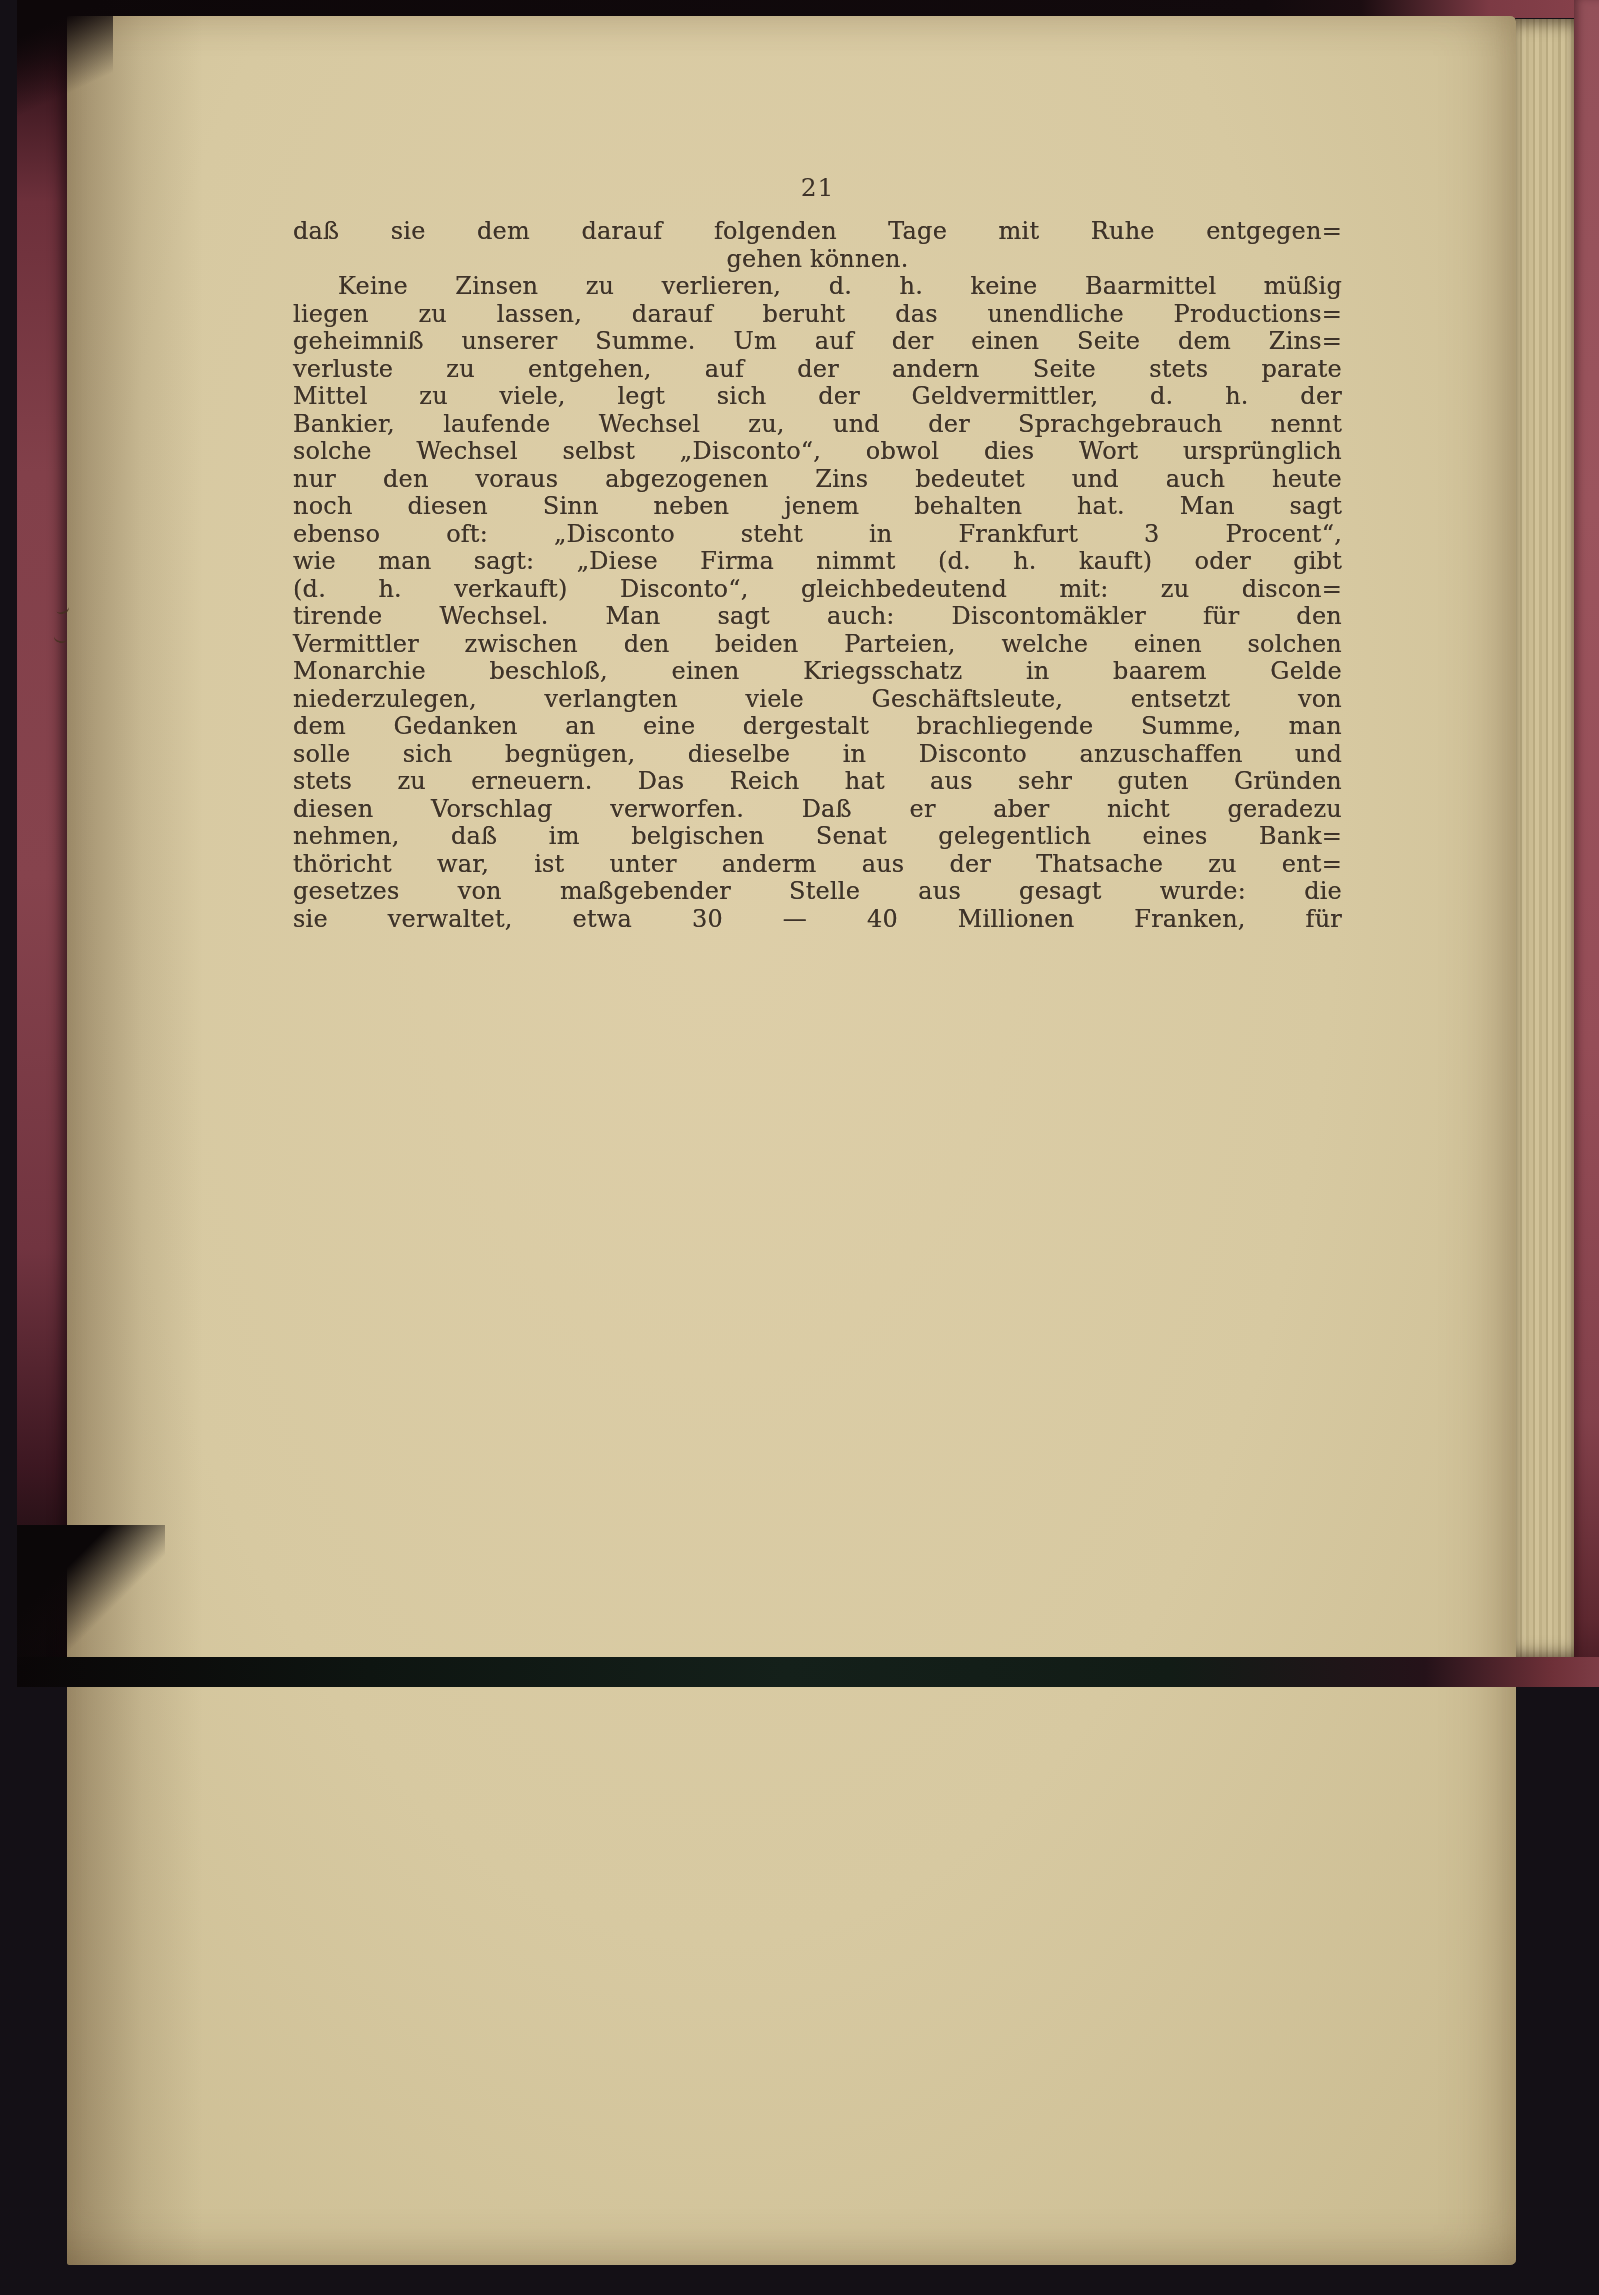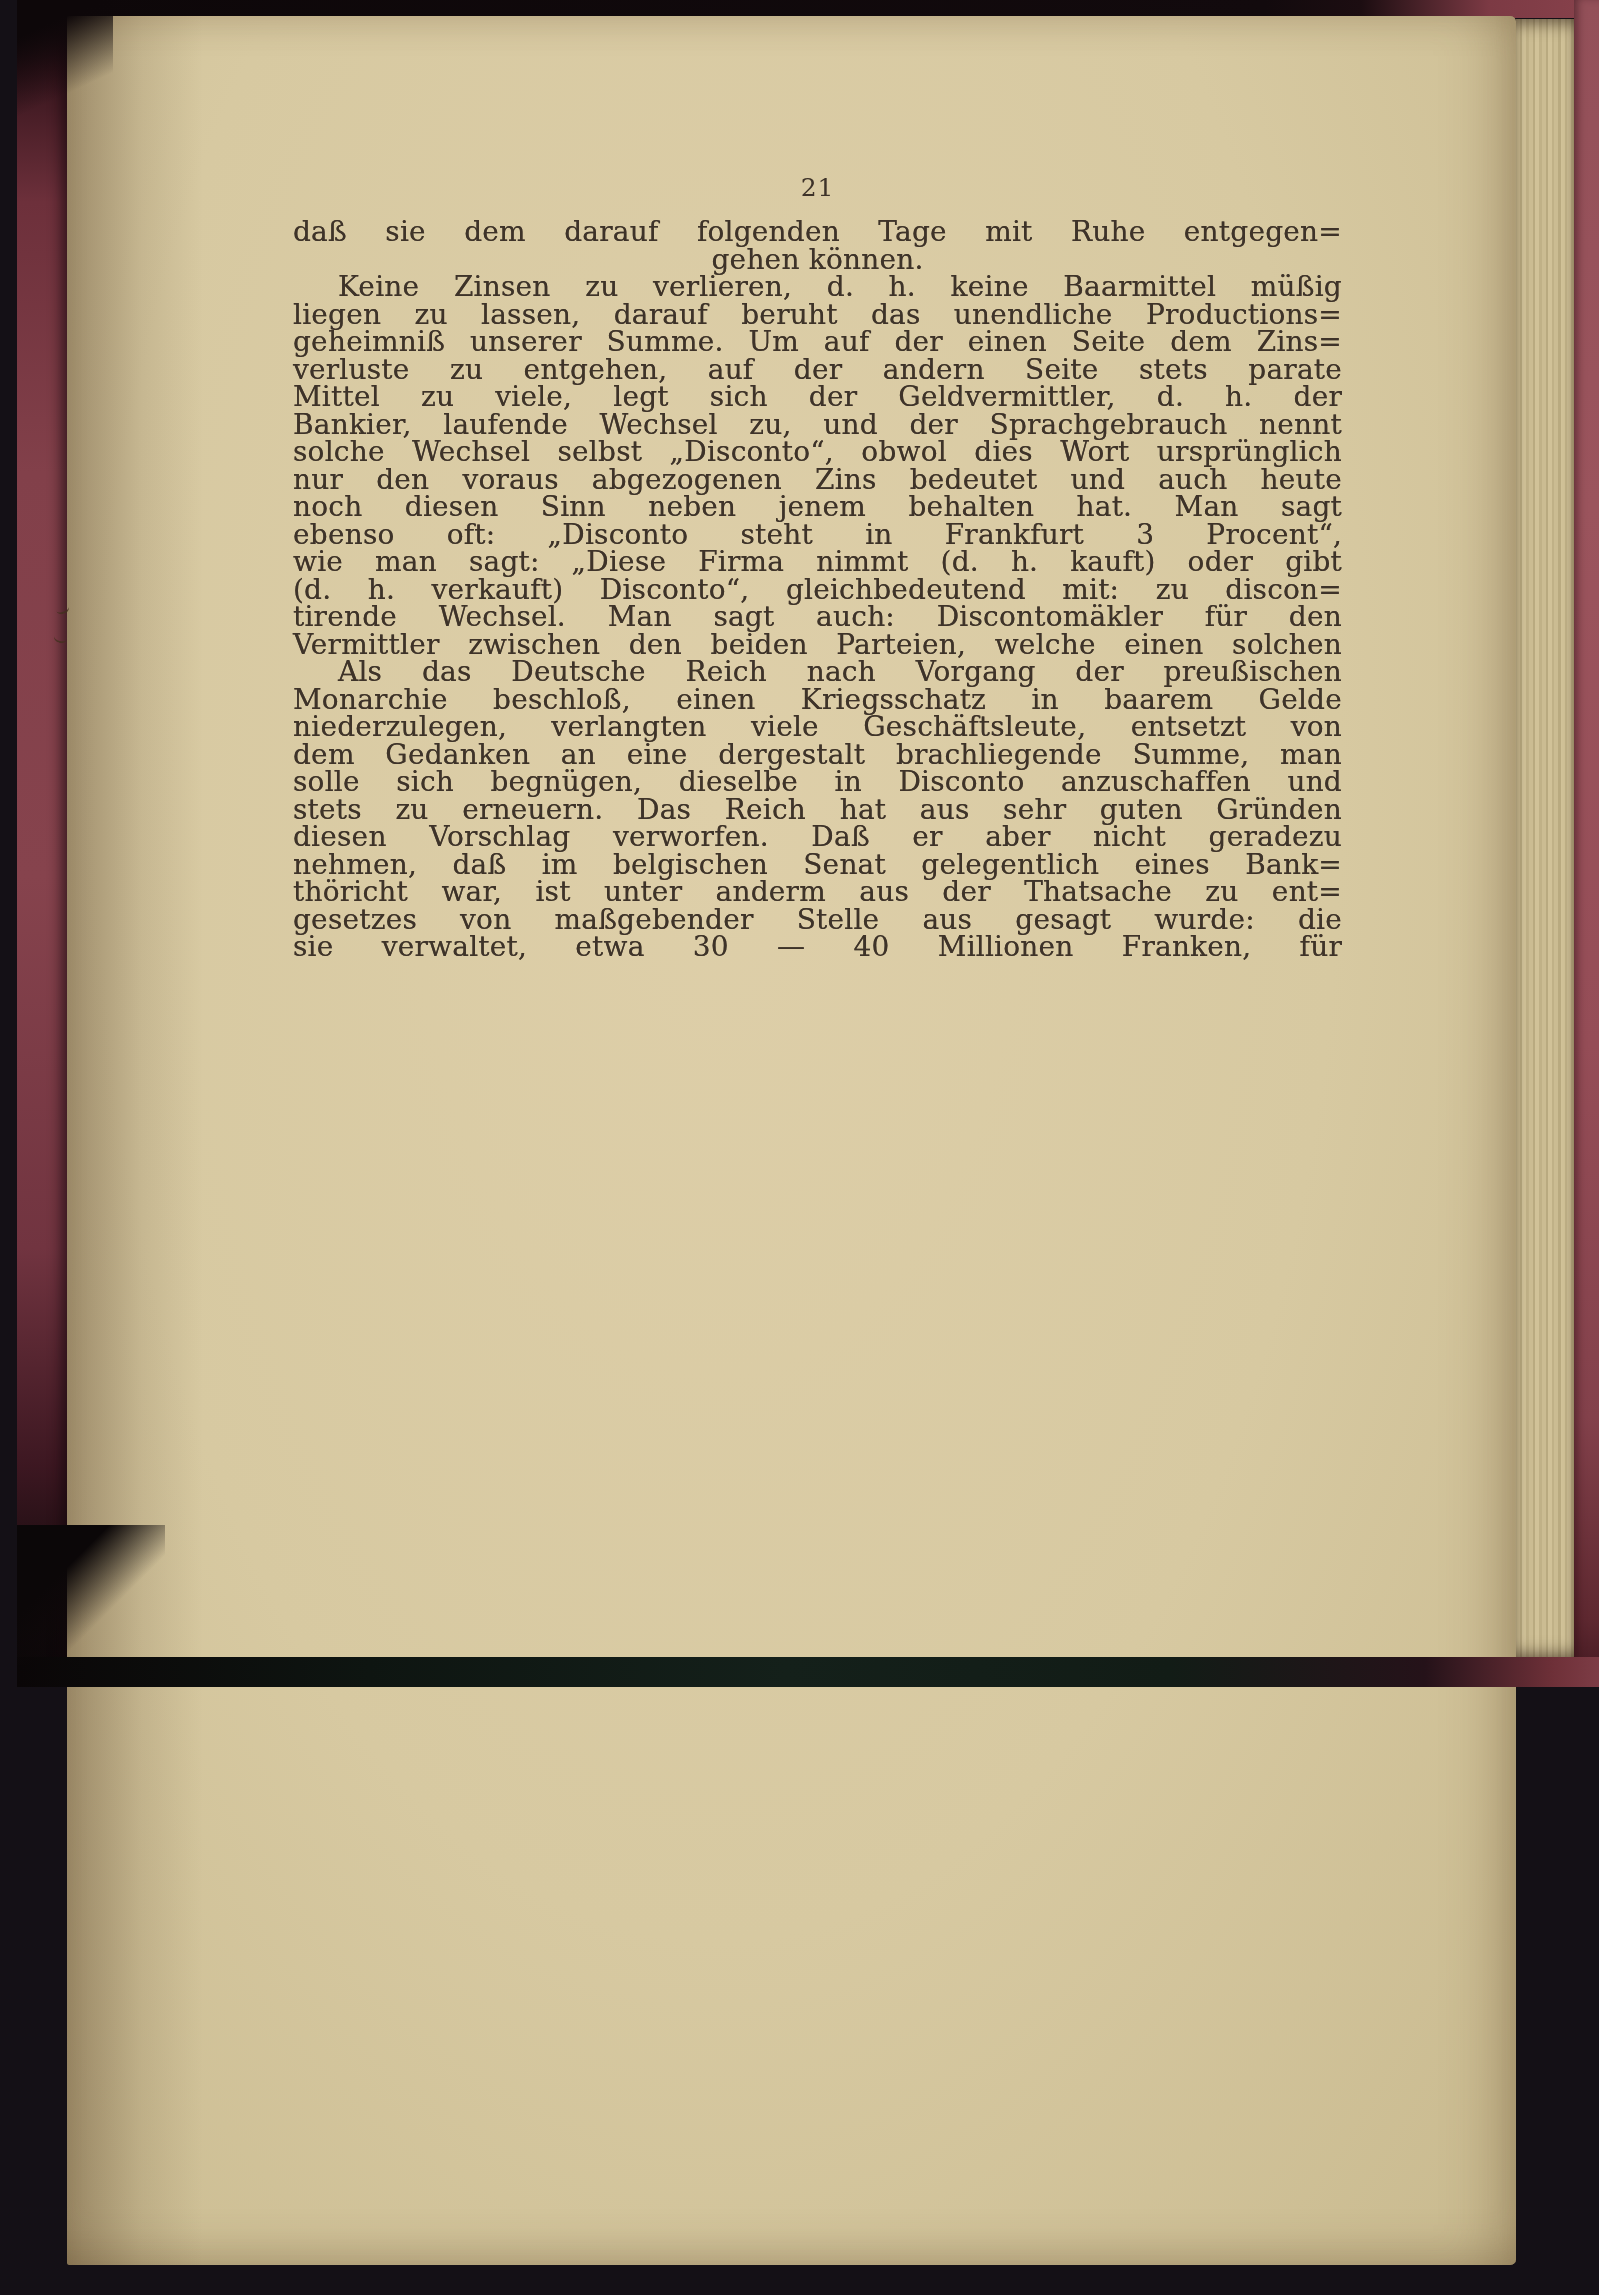--- a/index.html
+++ b/index.html
@@ -91,21 +91,21 @@
   .page-number {
     position: absolute; top: 157px; left: 226px; width: 1049px;
     text-align: center;
     font-size: 25px;
     letter-spacing: 0.8px;
     color: var(--ink, #3e3329);
   }
   .text-block {
     position: absolute; top: 202px; left: 226px; width: 1049px;
     color: var(--ink, #3e3329);
-    font-size: 28px;
+    font-size: 24px;
     letter-spacing: 0.2px;
     text-shadow: 0 0 0.6px rgba(62,51,41,0.75);
   }
   .line {
     height: 27.5px;
     line-height: 27.5px;
     white-space: nowrap;
     text-align: center;
   }
   .line.j {
@@ -140,21 +140,20 @@
         <div class="line j">Mittel zu viele, legt sich der Geldvermittler, d. h. der</div>
         <div class="line j">Bankier, laufende Wechsel zu, und der Sprachgebrauch nennt</div>
         <div class="line j">solche Wechsel selbst „Disconto“, obwol dies Wort ursprünglich</div>
         <div class="line j">nur den voraus abgezogenen Zins bedeutet und auch heute</div>
         <div class="line j">noch diesen Sinn neben jenem behalten hat. Man sagt</div>
         <div class="line j">ebenso oft: „Disconto steht in Frankfurt 3 Procent“,</div>
         <div class="line j">wie man sagt: „Diese Firma nimmt (d. h. kauft) oder gibt</div>
         <div class="line j">(d. h. verkauft) Disconto“, gleichbedeutend mit: zu discon=</div>
         <div class="line j">tirende Wechsel. Man sagt auch: Discontomäkler für den</div>
         <div class="line j">Vermittler zwischen den beiden Parteien, welche einen solchen</div>
-        <div class="line j ind">Als das Deutsche Reich nach Vorgang der preußischen</div>
         <div class="line j">Monarchie beschloß, einen Kriegsschatz in baarem Gelde</div>
         <div class="line j">niederzulegen, verlangten viele Geschäftsleute, entsetzt von</div>
         <div class="line j">dem Gedanken an eine dergestalt brachliegende Summe, man</div>
         <div class="line j">solle sich begnügen, dieselbe in Disconto anzuschaffen und</div>
         <div class="line j">stets zu erneuern. Das Reich hat aus sehr guten Gründen</div>
         <div class="line j">diesen Vorschlag verworfen. Daß er aber nicht geradezu</div>
         <div class="line j">nehmen, daß im belgischen Senat gelegentlich eines Bank=</div>
         <div class="line j">thöricht war, ist unter anderm aus der Thatsache zu ent=</div>
         <div class="line j">gesetzes von maßgebender Stelle aus gesagt wurde: die</div>
         <div class="line j">sie verwaltet, etwa 30 — 40 Millionen Franken, für</div>

